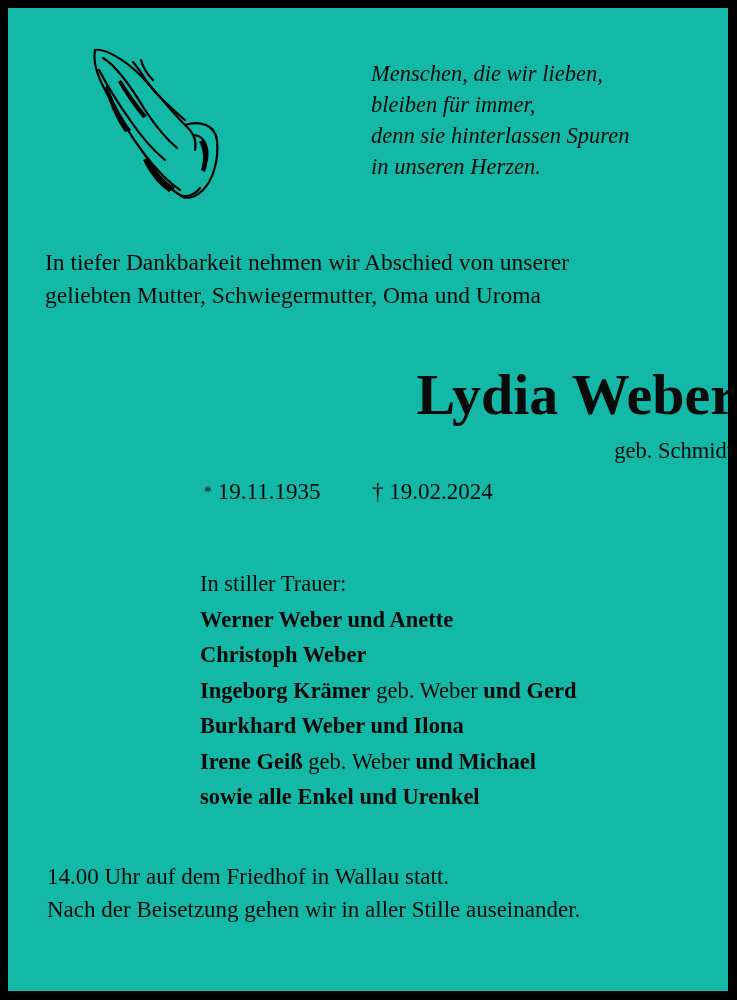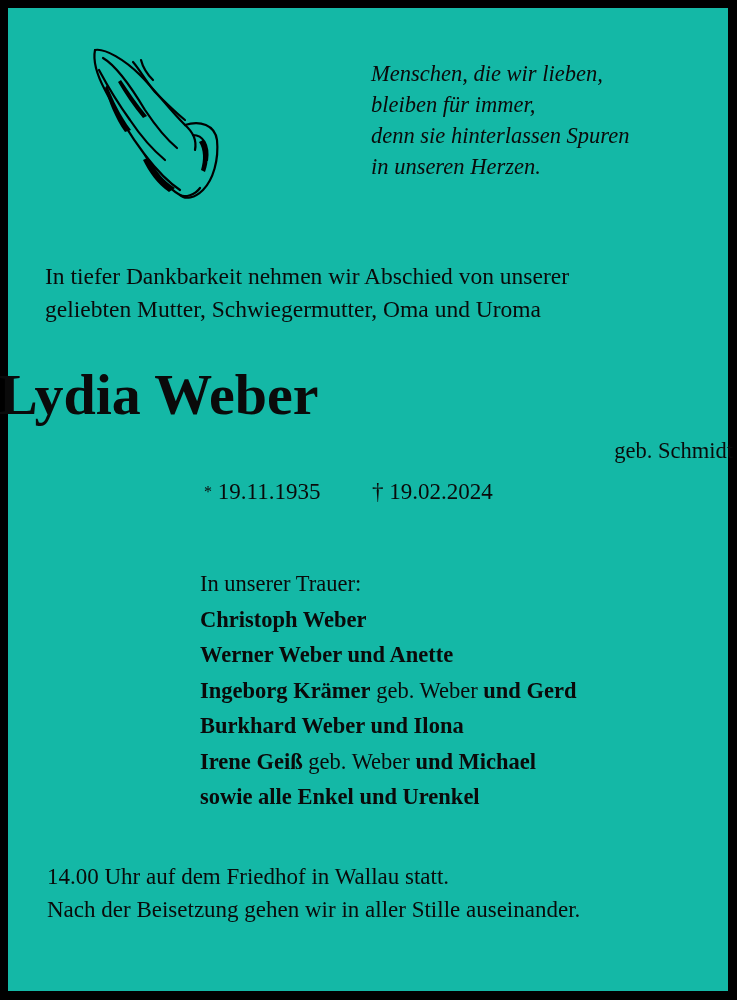--- a/index.html
+++ b/index.html
@@ -9,25 +9,25 @@
       background: #14b8a6; color: #0a0a0a;
       font-family: "Liberation Serif", "DejaVu Serif", serif;
     }
     .hands { position: absolute; left: 77px; top: 32px; width: 140px; height: 165px; }
     .verse {
       position: absolute; left: 363px; top: 50px;
       font-style: italic; font-size: 22.5px; line-height: 31px;
     }
     .verse div { white-space: nowrap; }
     .intro {
-      position: absolute; left: 37px; top: 252px;
+      position: absolute; left: 37px; top: 238px;
       font-size: 23.5px; line-height: 33px; white-space: nowrap;
     }
     .name {
-      position: absolute; left: 0; width: 737px; top: 352px; text-align: left;
+      position: absolute; left: 0; width: 737px; top: 352px; text-align: right;
       font-size: 58px; font-weight: bold; line-height: 70px; margin-left: -9px;
     }
     .maiden {
       position: absolute; left: 0; width: 720px; top: 428px; text-align: right;
       font-size: 22.5px; line-height: 30px; margin-left: 5px;
     }
     .dates {
       position: absolute; left: 196px; top: 468px; font-size: 23px; line-height: 32px; white-space: nowrap;
     }
     .dates .gap { display: inline-block; width: 40px; }
@@ -83,23 +83,23 @@
 
   <div class="dates">
     <span style="font-size:16px;vertical-align:top;">*</span>
     <span>19.11.1935</span>
     <span class="gap"></span>
     <span>†</span>
     <span>19.02.2024</span>
   </div>
 
   <div class="mourning">
-    <div class="label">In unserer Trauer:</div>
+    <div class="label">In stiller Trauer:</div>
+    <div class="row"><span>Werner Weber und Anette</span></div>
     <div class="row"><span>Christoph Weber</span></div>
-    <div class="row"><span>Werner Weber und Anette</span></div>
     <div class="row"><span>Ingeborg Krämer</span><span class="n" style="white-space:pre"> geb. Weber </span><span>und Gerd</span></div>
     <div class="row"><span>Burkhard Weber und Ilona</span></div>
     <div class="row"><span>Irene Geiß</span><span class="n" style="white-space:pre"> geb. Weber </span><span>und Michael</span></div>
     <div class="row"><span>sowie alle Enkel und Urenkel</span></div>
   </div>
 
   <div class="service">
     <div>14.00 Uhr auf dem Friedhof in Wallau statt.</div>
     <div>Nach der Beisetzung gehen wir in aller Stille auseinander.</div>
   </div>

